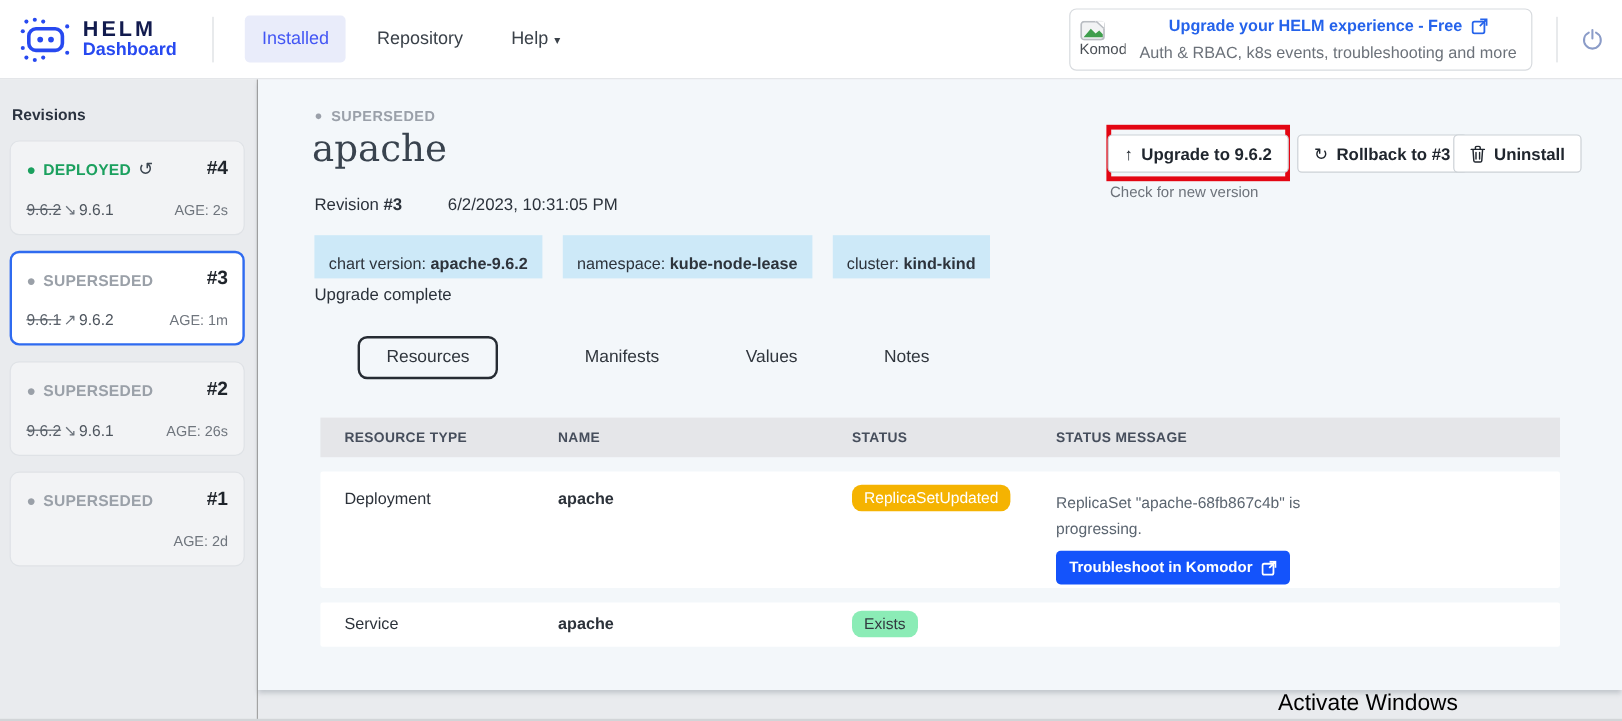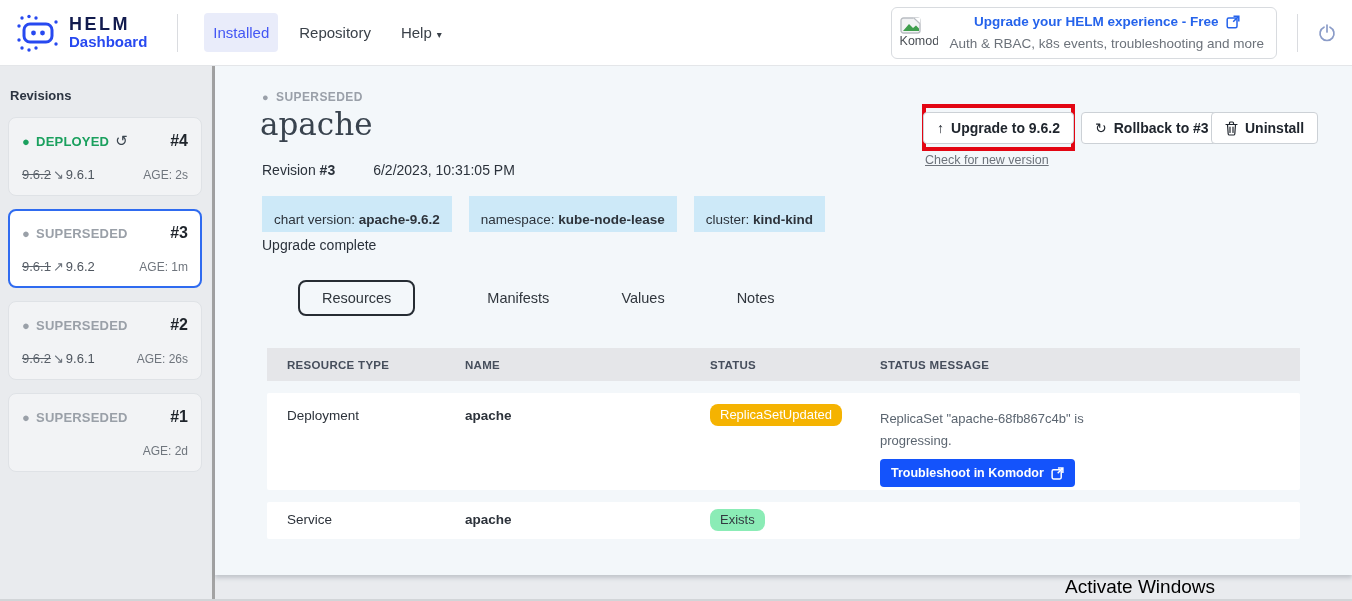--- a/index.html
+++ b/index.html
@@ -16,38 +16,38 @@
     position:absolute; top:0; left:0; width:1352px; height:66px;
     background:#ffffff; border-bottom:1px solid #e4e6e9;
     display:flex; align-items:center; padding:0 16px; z-index:5;
   }
   .logo { display:flex; align-items:center; gap:9px; cursor:pointer; }
   .logo-text { line-height:1.05; }
   .logo-line1 { font-size:18px; font-weight:800; letter-spacing:2.5px; color:#121b4e; }
   .logo-line2 { font-size:15px; font-weight:700; color:#2749f0; }
   .nav-divider { width:1px; height:38px; background:#dadce0; margin:0 26px 0 30px; }
   .nav-tabs { display:flex; align-items:center; gap:12px; }
-  .nav-tab { padding:11px 9px; font-size:15px; color:#3a4149; cursor:pointer; border-radius:4px; white-space:nowrap; }
+  .nav-tab { padding:11px 14px; font-size:15px; color:#3a4149; cursor:pointer; border-radius:4px; white-space:nowrap; }
   .nav-tab.active { background:#e9ecfa; color:#4356f4; }
   .caret { font-size:10px; color:#3a4149; margin-left:5px; }
   .nav-spacer { flex:1; }
   .banner {
     display:flex; align-items:center; gap:10px;
     border:1px solid #d8dbdf; border-radius:6px;
     padding:4px 12px 4px 8px; height:52px; background:#fff; cursor:pointer;
   }
   .banner-img { width:40px; overflow:hidden; }
   .banner-alt { font-size:12.5px; color:#4a4f55; white-space:nowrap; width:38px; overflow:hidden; }
   .banner-title { font-size:13.5px; font-weight:700; color:#2563eb; display:flex; align-items:center; gap:7px; justify-content:center; }
   .banner-sub { font-size:13.5px; color:#6c727a; margin-top:7px; }
   .power-wrap { display:flex; align-items:center; }
   
   .sidebar {
     position:absolute; top:66px; left:0; width:215px; bottom:0;
-    background:#e9ebee; border-right:3px solid #a3a3a3; padding:22px 10px 0 8px;
+    background:#e9ebee; border-right:1px solid #a3a3a3; padding:22px 10px 0 8px;
   }
   .sidebar-title { font-size:13px; font-weight:700; color:#2b3340; margin:0 0 14px 2px; }
   .rev-card {
     background:#f2f3f5; border:1px solid #dfe2e6; border-radius:8px;
     padding:14px 13px 13px; margin-bottom:13px; cursor:pointer;
   }
   .rev-card.selected { background:#ffffff; border:2px solid #2f6bf0; padding:13px 12px 12px; }
   .rev-top { display:flex; justify-content:space-between; align-items:center; }
   .rev-status { font-size:13px; font-weight:700; letter-spacing:.2px; display:flex; align-items:center; gap:6px; }
   .rev-status.deployed { color:#1ba05e; }
@@ -71,21 +71,21 @@
   .red-box { position:absolute; left:707px; top:38px; width:153px; height:47px; border:4px solid #e30613; display:flex; align-items:center; justify-content:center; }
   .btn {
     background:#fff; border:1px solid #ccd1d6; border-radius:4px;
     padding:7px 13px; font-size:14px; font-weight:600; color:#20262e;
     display:inline-flex; align-items:center; gap:7px; cursor:pointer; white-space:nowrap;
     font-family:"Liberation Sans", sans-serif;
   }
   .btn .glyph { font-weight:400; }
   .btn-rollback { position:absolute; left:866px; top:46px; }
   .btn-uninstall { position:absolute; left:996px; top:46px; }
-  .check-link { position:absolute; left:710px; top:87px; font-size:12.5px; color:#6d737b; text-decoration:underline; cursor:pointer; }
+  .check-link { position:absolute; left:710px; top:87px; font-size:12.5px; color:#6d737b; cursor:pointer; }
   .chips { position:absolute; left:47px; top:130px; display:flex; gap:17px; }
   .chip { background:#cde9f8; border-radius:0; padding:16px 12px 5px; font-size:13.5px; color:#2d333b; white-space:nowrap; }
   .chip b { font-weight:700; }
   .upgrade-complete { position:absolute; left:47px; top:171px; font-size:14px; color:#2b323b; }
   .tabs { position:absolute; left:47px; top:214px; display:flex; align-items:center; gap:36px; }
   .tab { font-size:14.5px; color:#30363d; cursor:pointer; padding:9px 0;margin-left:36px; }
   .tab.active { border:2px solid #262c33; border-radius:8px; padding:8px 22px; font-weight:500; }
   
   .res-table { position:absolute; left:52px; top:282px; width:1033px; }
   .t-head, .t-row { display:grid; grid-template-columns:178px 245px 170px 1fr; }

